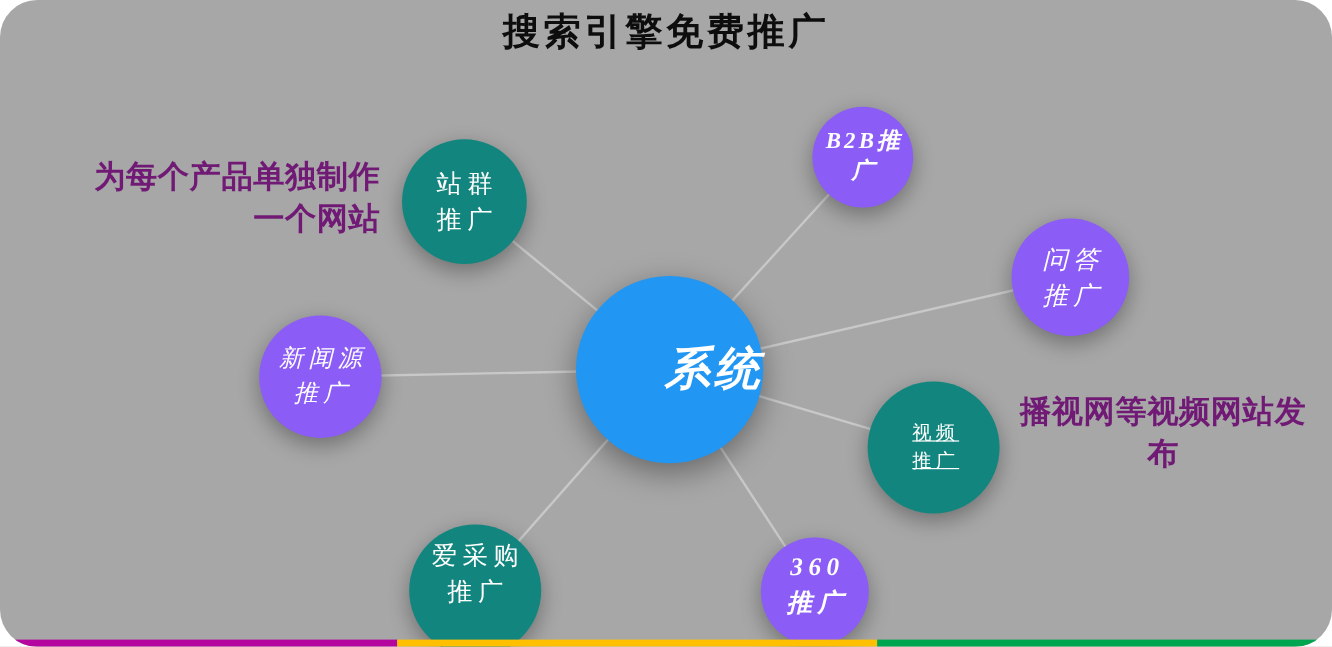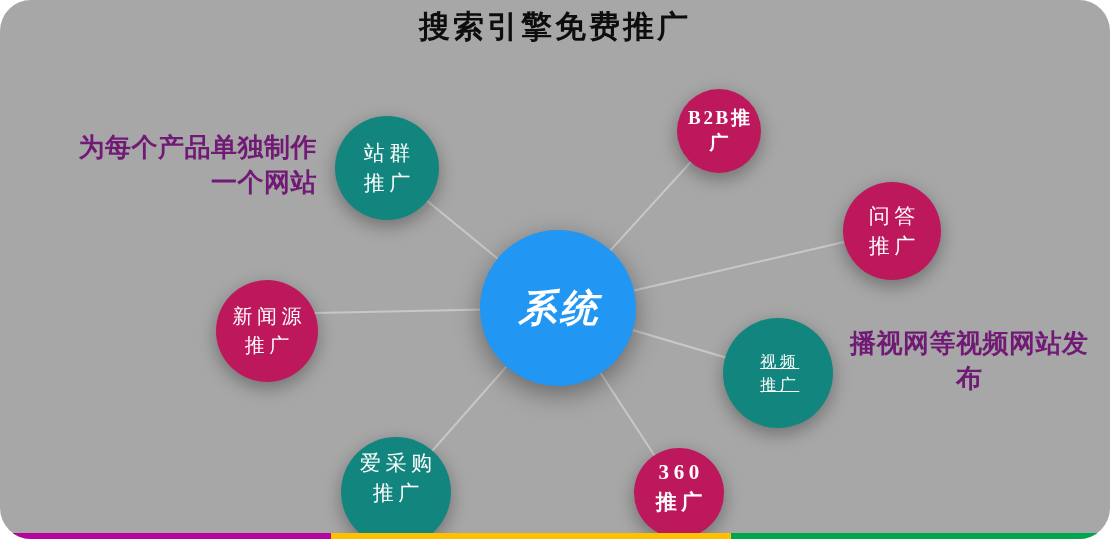--- a/index.html
+++ b/index.html
@@ -17,40 +17,41 @@
   .connectors line{stroke:#c8c8c8;stroke-width:2;}
   .node{
     position:absolute;border-radius:50%;z-index:2;
     display:flex;flex-direction:column;align-items:center;justify-content:center;
     color:#ffffff;text-align:center;
     box-shadow:0 6px 18px rgba(0,0,0,.33);
     font-family:"Liberation Serif","DejaVu Serif",serif;
   }
   .node .ln{display:block;letter-spacing:.22em;text-indent:.22em;line-height:1.45;}
   .teal{background:#12867e;}
-  .green{background:#be185d;}
+  .green{background:#8b5cf6;font-style:italic;}
   .node-center{
     left:480px;top:230px;width:156px;height:156px;background:#2196f3;
     box-shadow:0 8px 26px rgba(0,0,0,.38);
     font-family:"Liberation Sans","DejaVu Sans",sans-serif;
+    align-items:flex-end;
   }
   .node-center .ln{
     font-size:38px;font-weight:800;font-style:italic;
     letter-spacing:.08em;text-indent:.08em;line-height:1;
   }
   .node-zhanqun{left:335px;top:116px;width:104px;height:104px;font-size:21px;font-family:Liberation Serif, serif;}
   .node-b2b{left:677px;top:89px;width:84px;height:84px;font-size:19px;font-weight:700;}
   .node-b2b .ln{line-height:1.3;letter-spacing:.14em;text-indent:.14em;}
   .node-wenda{left:843px;top:182px;width:98px;height:98px;font-size:21px;}
   .node-shipin{left:723px;top:318px;width:110px;height:110px;font-size:16px;text-decoration:underline;}
   .node-360{left:634px;top:448px;width:90px;height:90px;font-size:21px;font-weight:700;}
   .node-360 .content{transform:translateY(-6px);}
   .node-aicaigou{left:341px;top:437px;width:110px;height:110px;font-size:21px;}
   .node-aicaigou .content{transform:translateY(-14px);}
-  .node-xinwenyuan{left:216px;top:280px;width:102px;height:102px;font-size:20px;}
+  .node-xinwenyuan{left:216px;top:263px;width:102px;height:102px;font-size:20px;}
   .note{
     position:absolute;z-index:2;color:#701a75;
     font-size:26px;font-weight:600;line-height:35px;
     white-space:pre-line;letter-spacing:.5px;
   }
   .note-sites{top:130px;right:793px;text-align:right;}
   .note-video{top:326px;left:850px;text-align:center;}
   .note-baidu{top:438px;right:787px;text-align:right;}
   .footer-bar{position:absolute;bottom:0;height:6px;z-index:3;}
   .bar-magenta{left:0;width:331px;background:#b5059f;}

